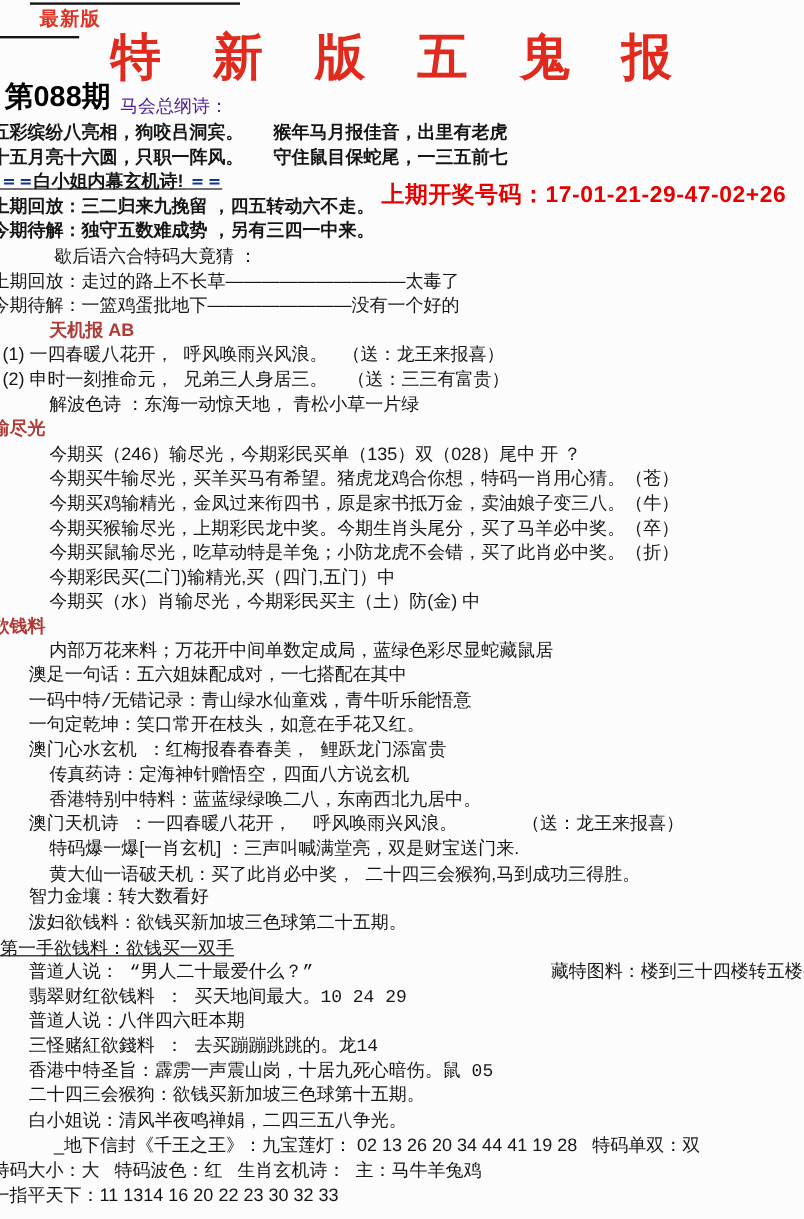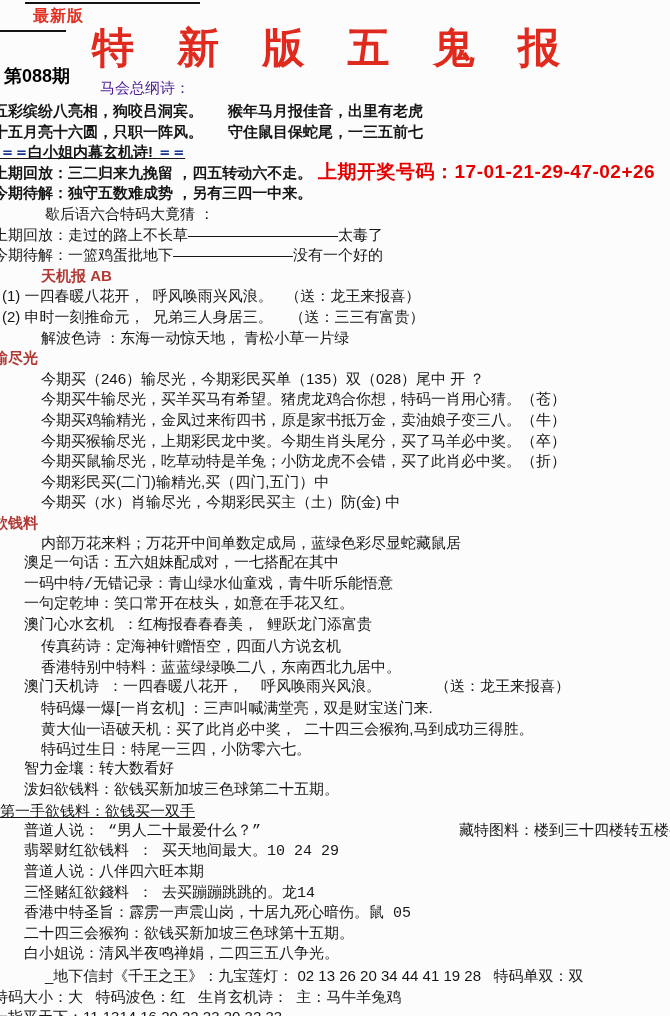--- a/index.html
+++ b/index.html
@@ -12,26 +12,26 @@
   
   .header{position:relative;height:100px;}
   .rule-top{position:absolute;left:25px;top:2px;width:175px;height:2px;background:#151515;}
   .badge{position:absolute;left:33px;top:6px;color:#e33022;font-size:16px;font-weight:bold;letter-spacing:1px;}
   .rule-mid{position:absolute;left:0;top:30px;width:66px;height:2px;background:#151515;}
   .title{
     position:absolute;left:92px;top:20px;margin:0;
     color:#e02a1e;font-size:42px;font-weight:bold;letter-spacing:9px;white-space:pre;
     font-family:Liberation Mono, monospace;
   }
-  .issue{position:absolute;left:4px;top:64px;font-size:18px;font-weight:bold;color:#000;}
+  .issue{position:absolute;left:4px;top:64px;font-size:24px;font-weight:bold;color:#000;}
   .motto{position:absolute;left:100px;top:79px;font-size:15px;color:#4c1d95;}
   
   .draw{
     position:absolute;left:318px;top:149px;white-space:nowrap;
-    color:#e60000;font-size:19px;font-weight:bold;letter-spacing:0.5px;margin-top:10px;
+    color:#e60000;font-size:19px;font-weight:bold;letter-spacing:0.5px;
   }
   
   .ellipsis{position:absolute;left:28px;top:614px;font-size:11px;color:#333;}
   
   .content{position:absolute;left:0;top:101px;width:670px;}
   .line{white-space:pre;font-size:15px;line-height:20.6px;color:#161616;}
   .cut{margin-left:-7px;}
   .i0{padding-left:2px;}
   .i1{padding-left:24px;font-family:Liberation Mono, monospace;}
   .i2{padding-left:41px;}
@@ -81,21 +81,20 @@
     <div class="line i2"><span>内部万花来料；万花开中间单数定成局，蓝绿色彩尽显蛇藏鼠居</span></div>
     <div class="line i1"><span>澳足一句话：五六姐妹配成对，一七搭配在其中</span></div>
     <div class="line i1"><span>一码中特/无错记录：青山绿水仙童戏，青牛听乐能悟意</span></div>
     <div class="line i1"><span>一句定乾坤：笑口常开在枝头，如意在手花又红。</span></div>
     <div class="line i1"><span>澳门心水玄机 ：红梅报春春春美， 鲤跃龙门添富贵</span></div>
     <div class="line i2"><span>传真药诗：定海神针赠悟空，四面八方说玄机</span></div>
     <div class="line i2"><span>香港特别中特料：蓝蓝绿绿唤二八，东南西北九居中。</span></div>
     <div class="line i1"><span>澳门天机诗 ：一四春暖八花开，  呼风唤雨兴风浪。      （送：龙王来报喜）</span></div>
     <div class="line i2"><span>特码爆一爆[一肖玄机] ：三声叫喊满堂亮，双是财宝送门来.</span></div>
     <div class="line i2"><span>黄大仙一语破天机：买了此肖必中奖，  二十四三会猴狗,马到成功三得胜。</span></div>
-    <div class="line i2"><span>特码过生日：特尾一三四，小防零六七。</span></div>
     <div class="line i1"><span>智力金壤：转大数看好</span></div>
     <div class="line i1"><span>泼妇欲钱料：欲钱买新加坡三色球第二十五期。</span></div>
     <div class="line i4"><span>第一手欲钱料：欲钱买一双手</span></div>
     <div class="line i1"><span>普道人说： “男人二十最爱什么？”                      藏特图料：楼到三十四楼转五楼买牛。</span></div>
     <div class="line i1"><span>翡翠财红欲钱料 ： 买天地间最大。10 24 29</span></div>
     <div class="line i1"><span>普道人说：八伴四六旺本期</span></div>
     <div class="line i1"><span>三怪赌紅欲錢料 ： 去买蹦蹦跳跳的。龙14</span></div>
     <div class="line i1"><span>香港中特圣旨：霹雳一声震山岗，十居九死心暗伤。鼠 05</span></div>
     <div class="line i1"><span>二十四三会猴狗：欲钱买新加坡三色球第十五期。</span></div>
     <div class="line i1"><span>白小姐说：清风半夜鸣禅娟，二四三五八争光。</span></div>

